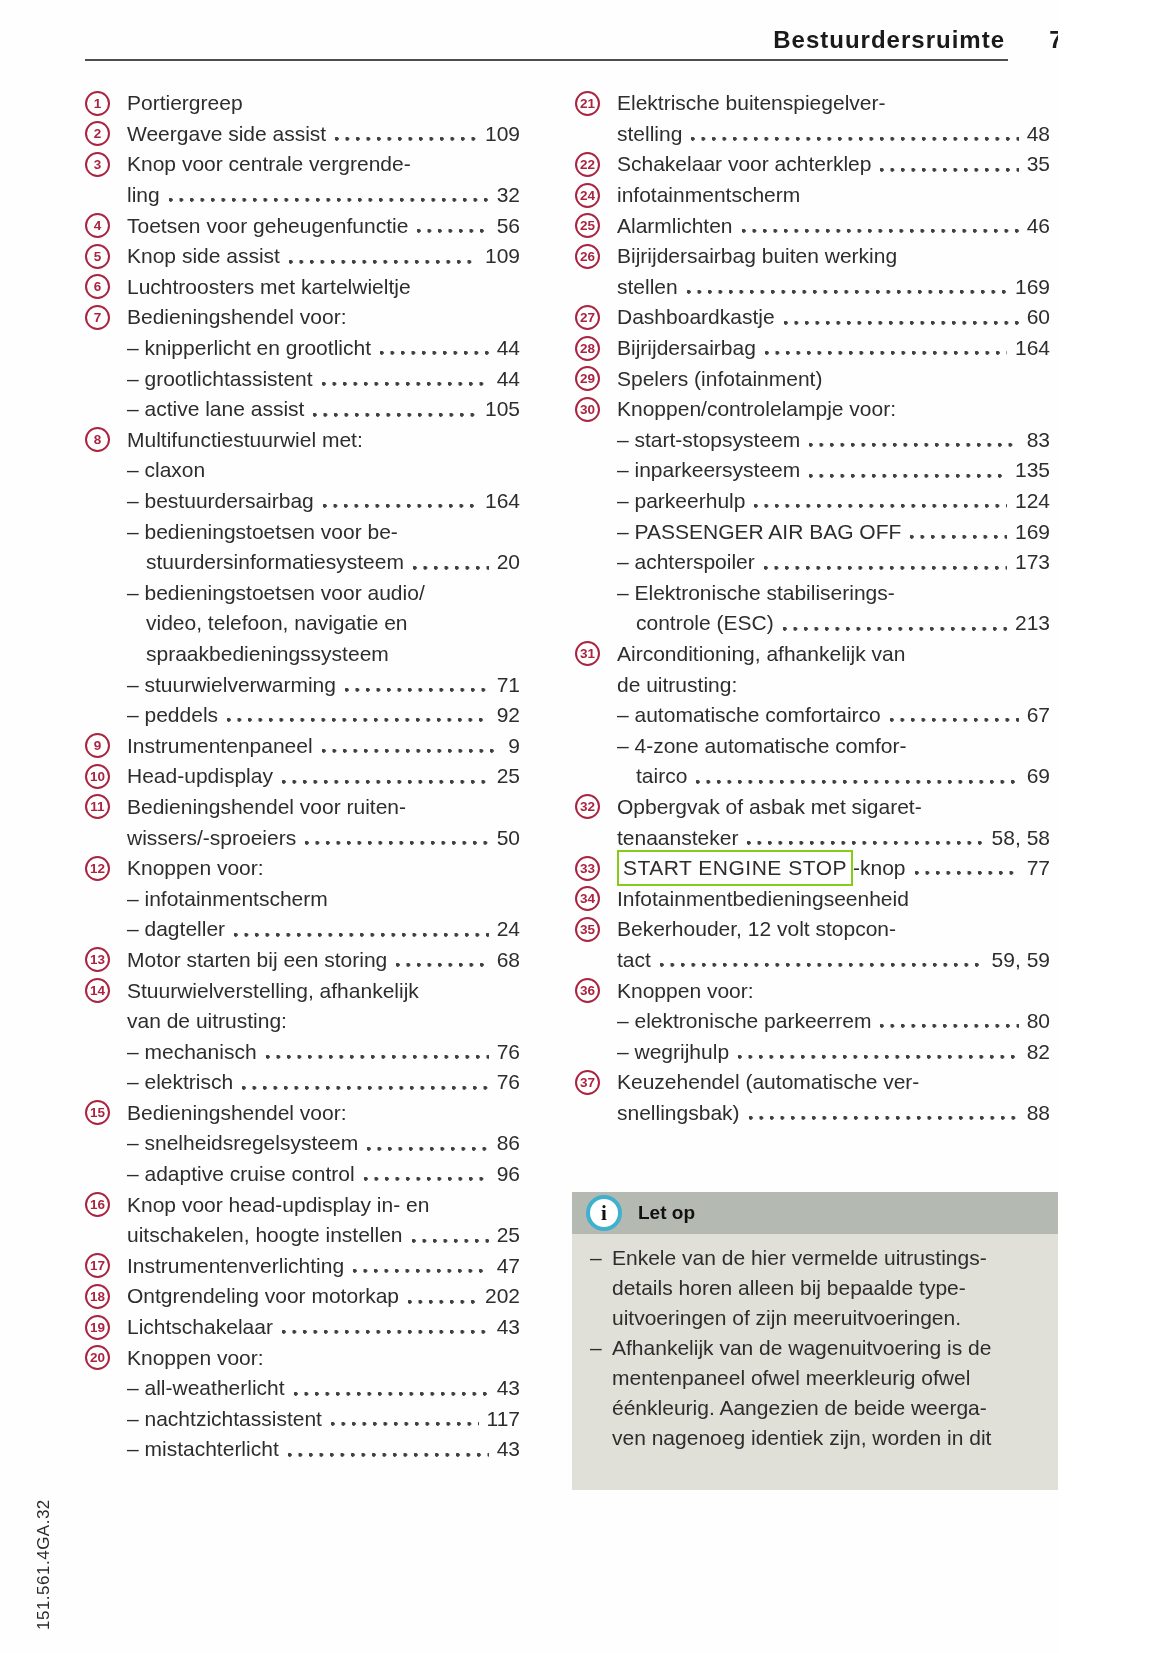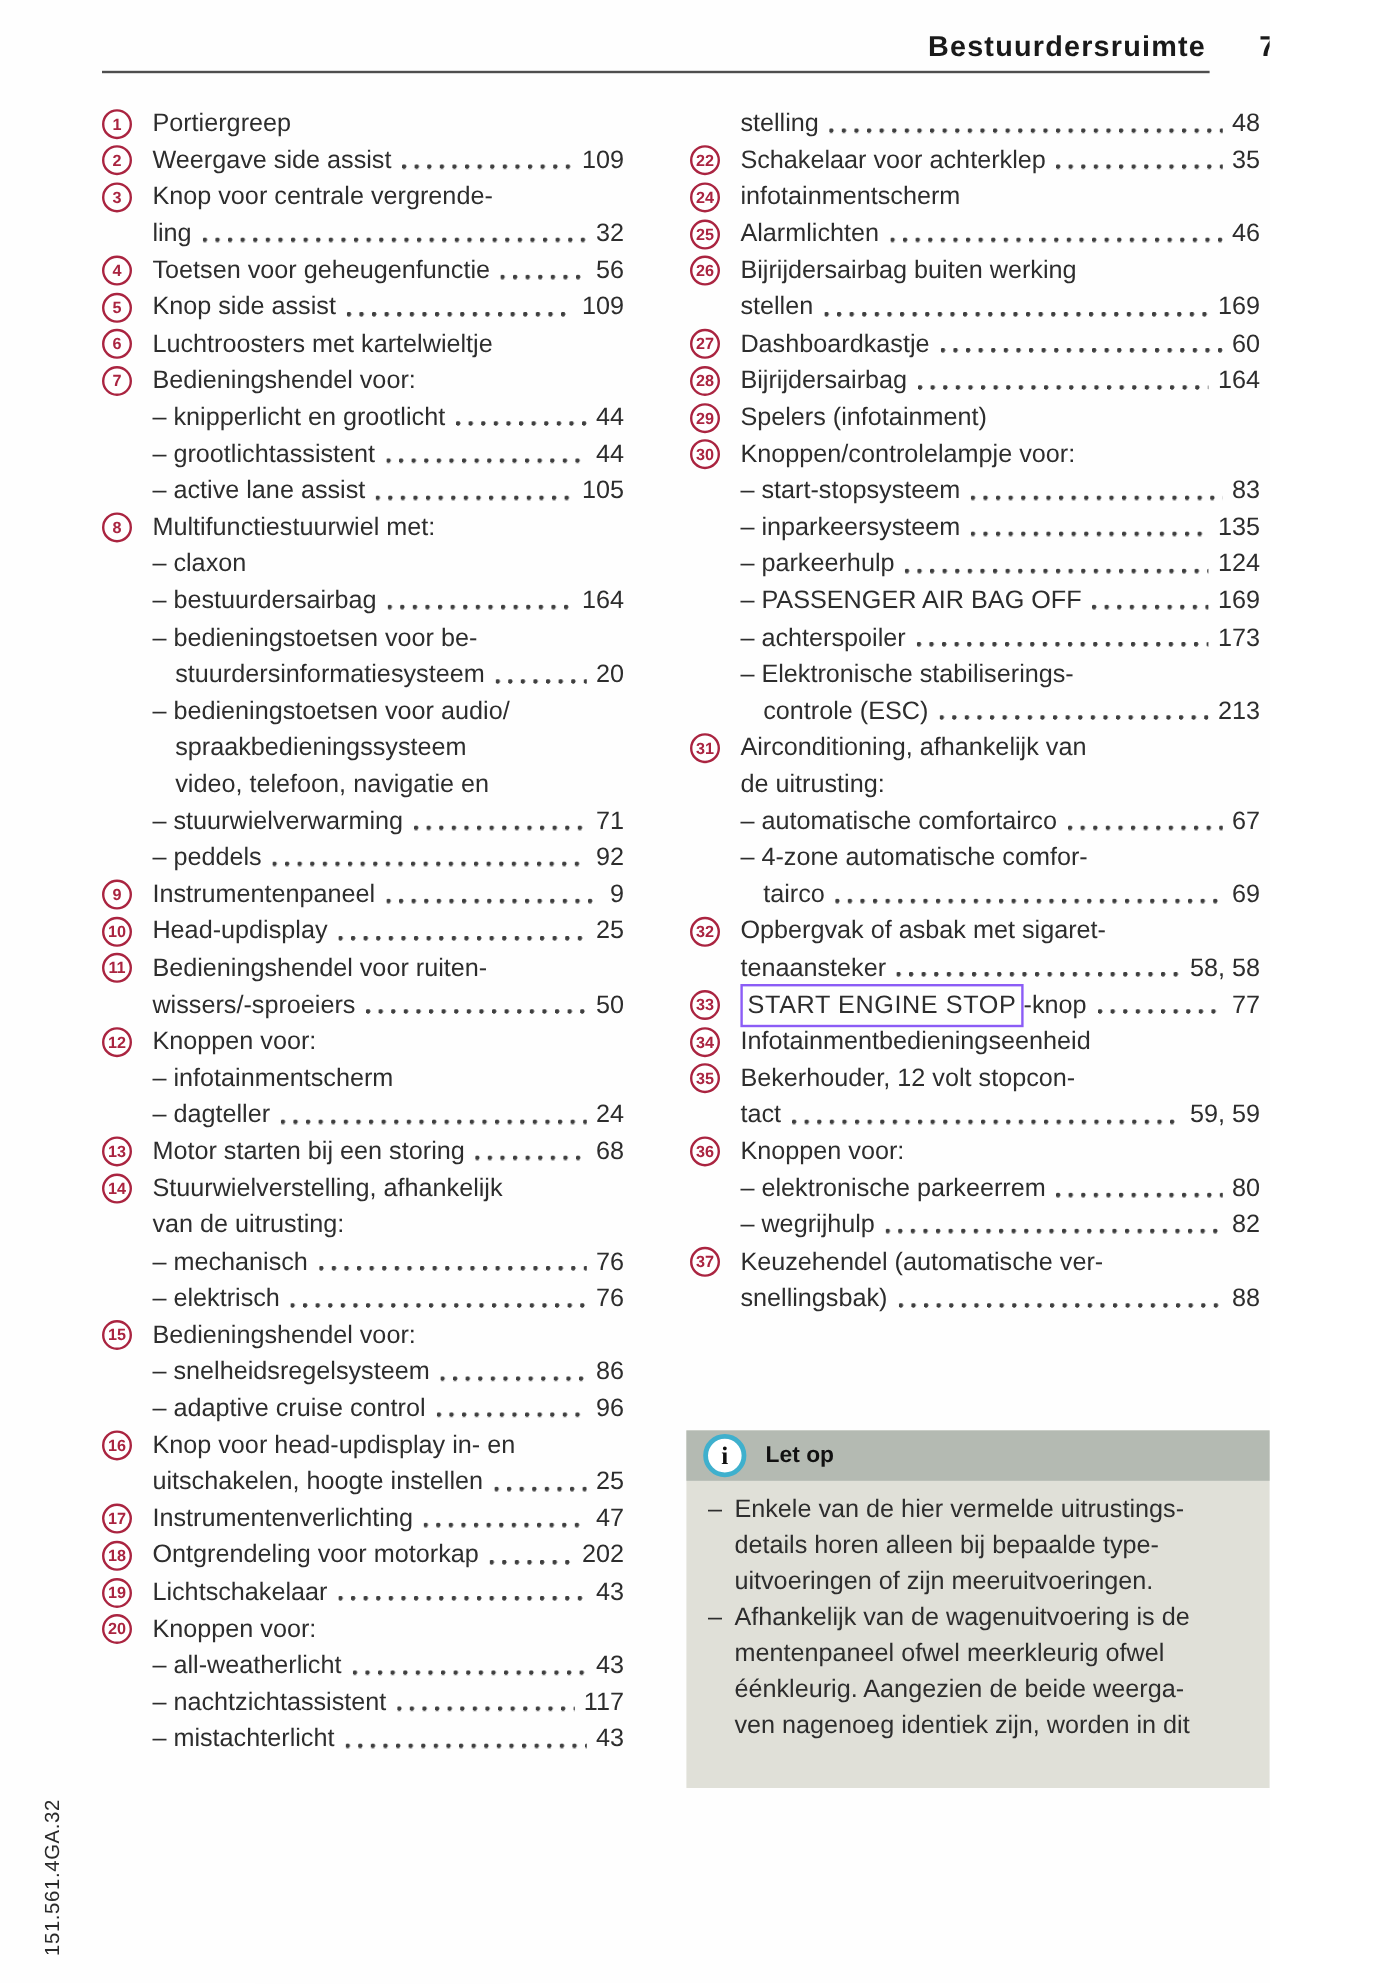--- a/index.html
+++ b/index.html
@@ -37,21 +37,21 @@
   }
   .label{white-space:pre;}
   .label.pad1{padding-left:19px;}
   .leader{
     flex:1 1 auto;min-width:12px;height:4px;align-self:flex-end;margin:0 8px 8px 9px;
     background-image:radial-gradient(circle at 1.7px 1.8px, var(--dots) 1.7px, rgba(0,0,0,0) 2.2px);
     background-size:10.5px 4px;background-repeat:repeat-x;
   }
   .pageref{white-space:nowrap;}
   .boxed{
-    display:inline-block;border:2px solid #8b5cf6;padding:4px 4px;line-height:24px;
+    display:inline-block;border:2px solid #84cc16;padding:4px 4px;line-height:24px;
     letter-spacing:0.5px;
   }
   .note{
     position:absolute;left:572px;top:1192px;width:512px;height:298px;box-sizing:border-box;
     background:var(--note-body-bg);
   }
   .note-header{
     display:flex;align-items:center;height:42px;background:var(--note-header-bg);
     padding-left:14px;gap:16px;
   }
@@ -188,25 +188,25 @@
         <span class="label pad1">stuurdersinformatiesysteem</span>
         <span class="leader"></span>
         <span class="pageref">20</span>
       </div>
       <div class="row">
         <div class="numcol"></div>
         <span class="label">– bedieningstoetsen voor audio/</span>
       </div>
       <div class="row">
         <div class="numcol"></div>
+        <span class="label pad1">video, telefoon, navigatie en</span>
+      </div>
+      <div class="row">
+        <div class="numcol"></div>
         <span class="label pad1">spraakbedieningssysteem</span>
-      </div>
-      <div class="row">
-        <div class="numcol"></div>
-        <span class="label pad1">video, telefoon, navigatie en</span>
       </div>
       <div class="row">
         <div class="numcol"></div>
         <span class="label">– stuurwielverwarming</span>
         <span class="leader"></span>
         <span class="pageref">71</span>
       </div>
       <div class="row">
         <div class="numcol"></div>
         <span class="label">– peddels</span>
@@ -360,20 +360,26 @@
         <span class="pageref">117</span>
       </div>
       <div class="row">
         <div class="numcol"></div>
         <span class="label">– mistachterlicht</span>
         <span class="leader"></span>
         <span class="pageref">43</span>
       </div>
     </div>
   <div class="col col-right" id="col-right">
+      <div class="row">
+        <div class="numcol">
+          <span class="badge">21</span>
+        </div>
+        <span class="label">Elektrische buitenspiegelver-</span>
+      </div>
       <div class="row">
         <div class="numcol"></div>
         <span class="label">stelling</span>
         <span class="leader"></span>
         <span class="pageref">48</span>
       </div>
       <div class="row">
         <div class="numcol">
           <span class="badge">22</span>
         </div>

